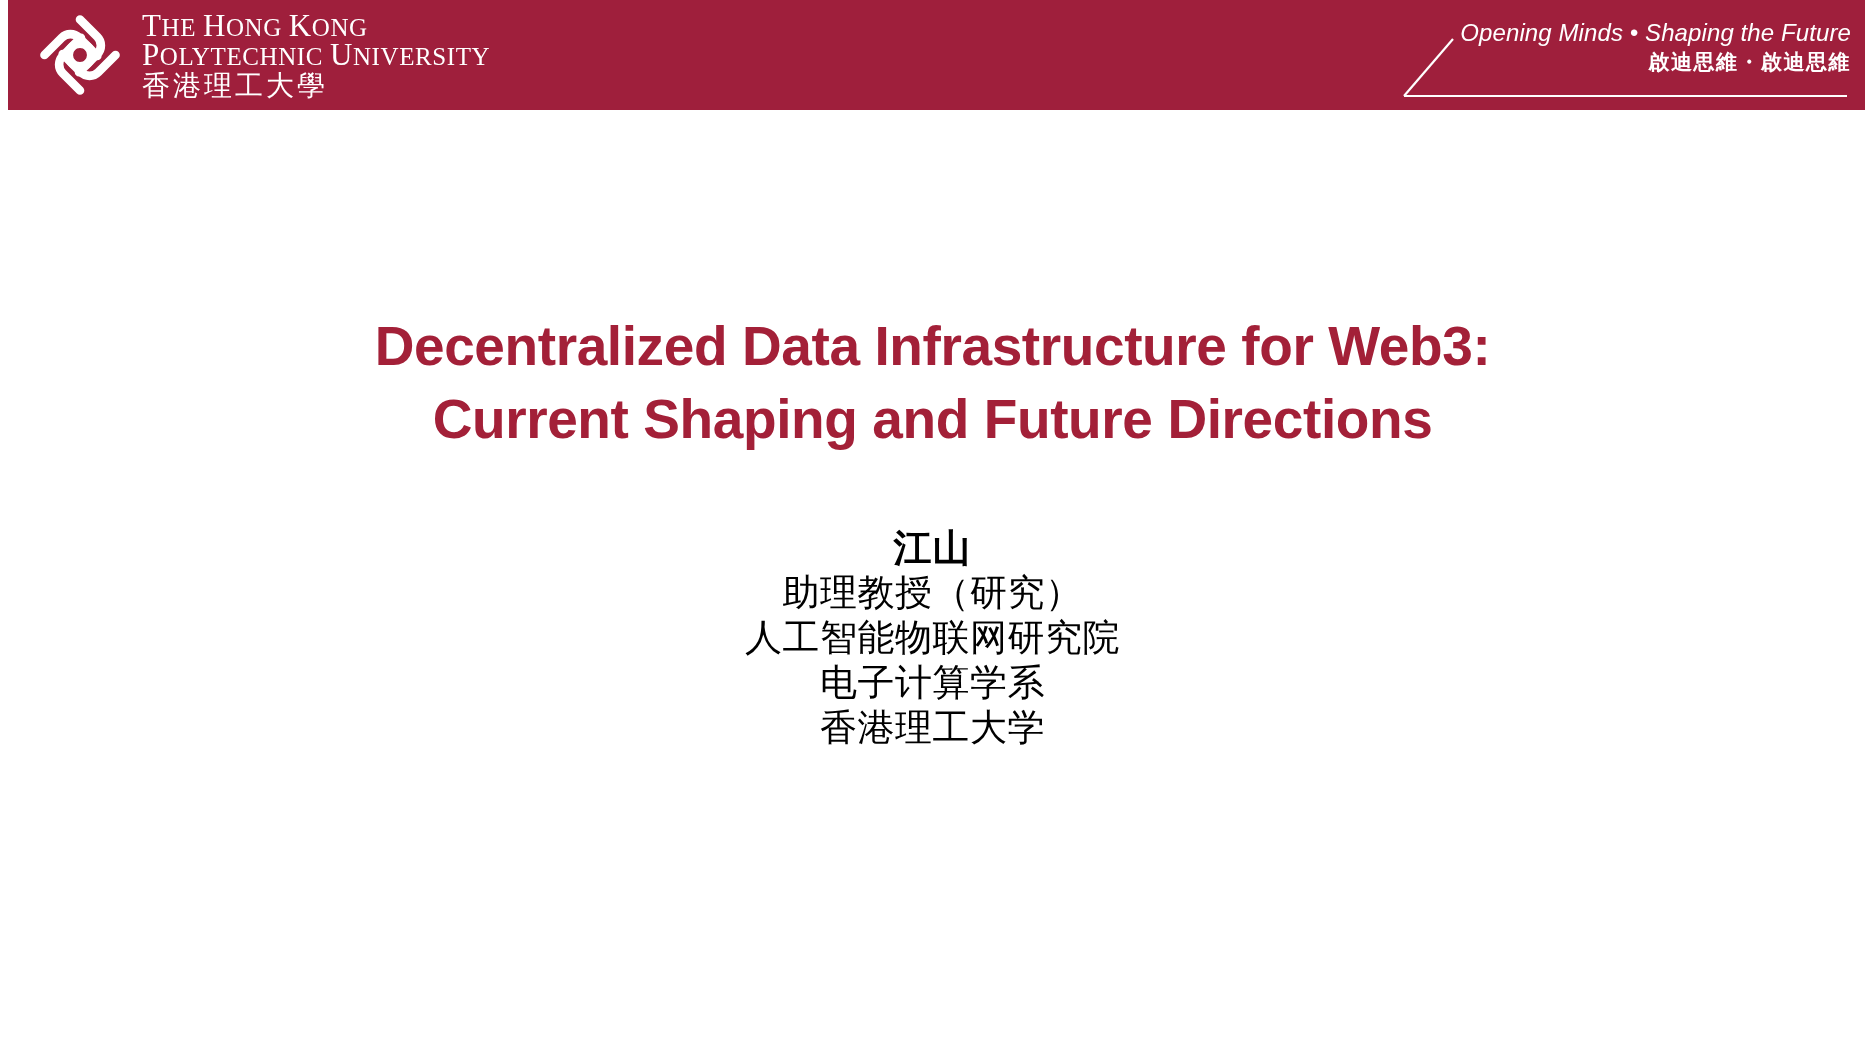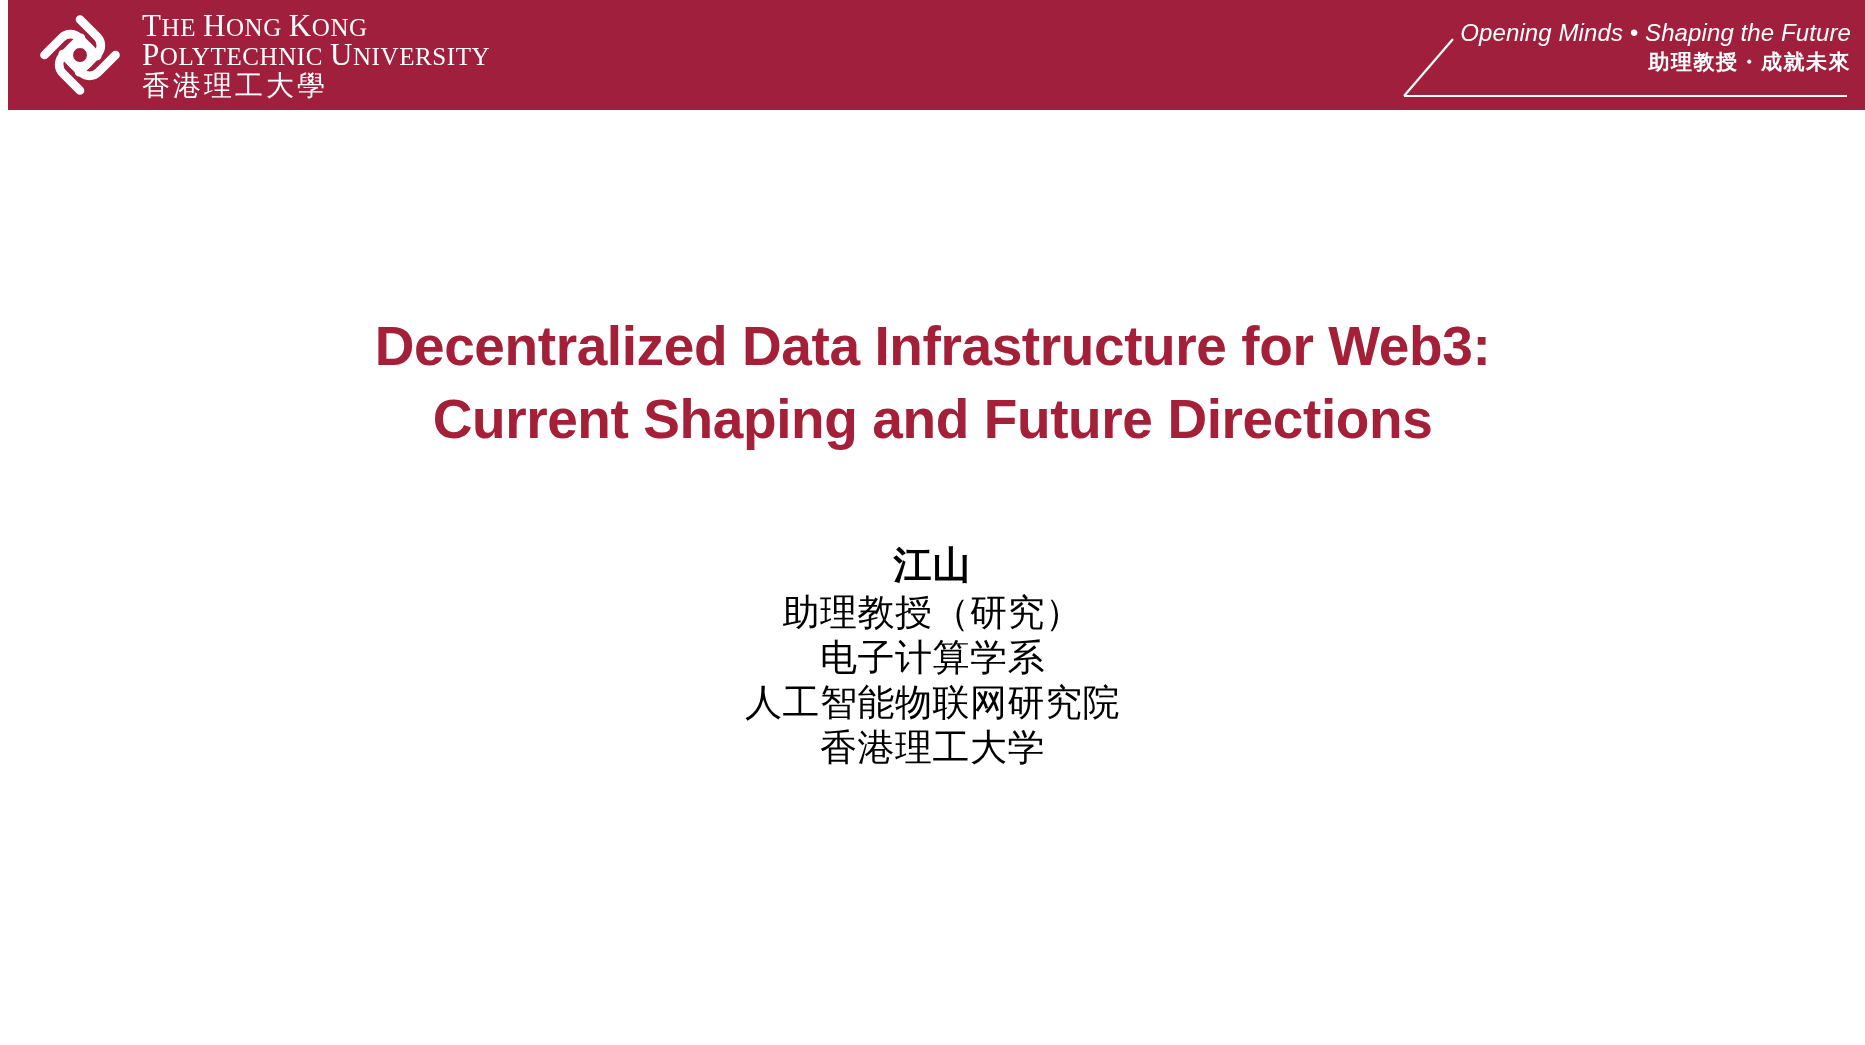--- a/index.html
+++ b/index.html
@@ -152,35 +152,35 @@
     font-weight: bold;
     font-size: 55px;
     line-height: 73px;
     letter-spacing: -0.4px;
     white-space: nowrap;
   }
 
   .author-block {
     position: absolute;
     left: 0;
-    top: 430px;
+    top: 413px;
     width: 1865px;
     text-align: center;
   }
   .author-name {
     color: #000000;
     font-family: "DejaVu Sans", "Liberation Sans", sans-serif;
     font-weight: bold;
     font-size: 38px;
     line-height: 50px;
     letter-spacing: 1px;
   }
   .author-line {
     color: #000000;
-    font-family: Liberation Sans, sans-serif;
+    font-family: Liberation Mono, monospace;
     font-weight: normal;
     font-size: 37px;
     line-height: 45px;
     letter-spacing: 0.5px;
   }
 </style>
 </head>
 <body>
 
 <div class="slide">
@@ -212,37 +212,37 @@
 
       <span class="motto-rules">
         <svg width="520" height="86" viewBox="0 0 520 86" xmlns="http://www.w3.org/2000/svg" aria-hidden="true">
           <line x1="73" y1="84" x2="122" y2="27" stroke="#ffffff" stroke-width="2.2"></line>
           <line x1="73" y1="84" x2="516" y2="84" stroke="#ffffff" stroke-width="2.2"></line>
         </svg>
       </span>
 
       <span class="motto-text">
         <span class="motto-en" style="display:block;">Opening Minds • Shaping the Future</span>
-        <span class="motto-cn" style="display:block;">助理教授・成就未來</span>
+        <span class="motto-cn" style="display:block;">啟迪思維・啟迪思維</span>
       </span>
 
     </div>
 
   </div>
 
   <div class="content">
 
     <div class="title-block">
       <div class="title-line">Decentralized Data Infrastructure for Web3:</div>
       <div class="title-line">Current Shaping and Future Directions</div>
     </div>
 
     <div class="author-block">
       <div class="author-name">江山</div>
       <div class="author-line">助理教授（研究）</div>
+      <div class="author-line">人工智能物联网研究院</div>
       <div class="author-line">电子计算学系</div>
-      <div class="author-line">人工智能物联网研究院</div>
       <div class="author-line">香港理工大学</div>
     </div>
 
   </div>
 
 </div>
 
 </body></html>

